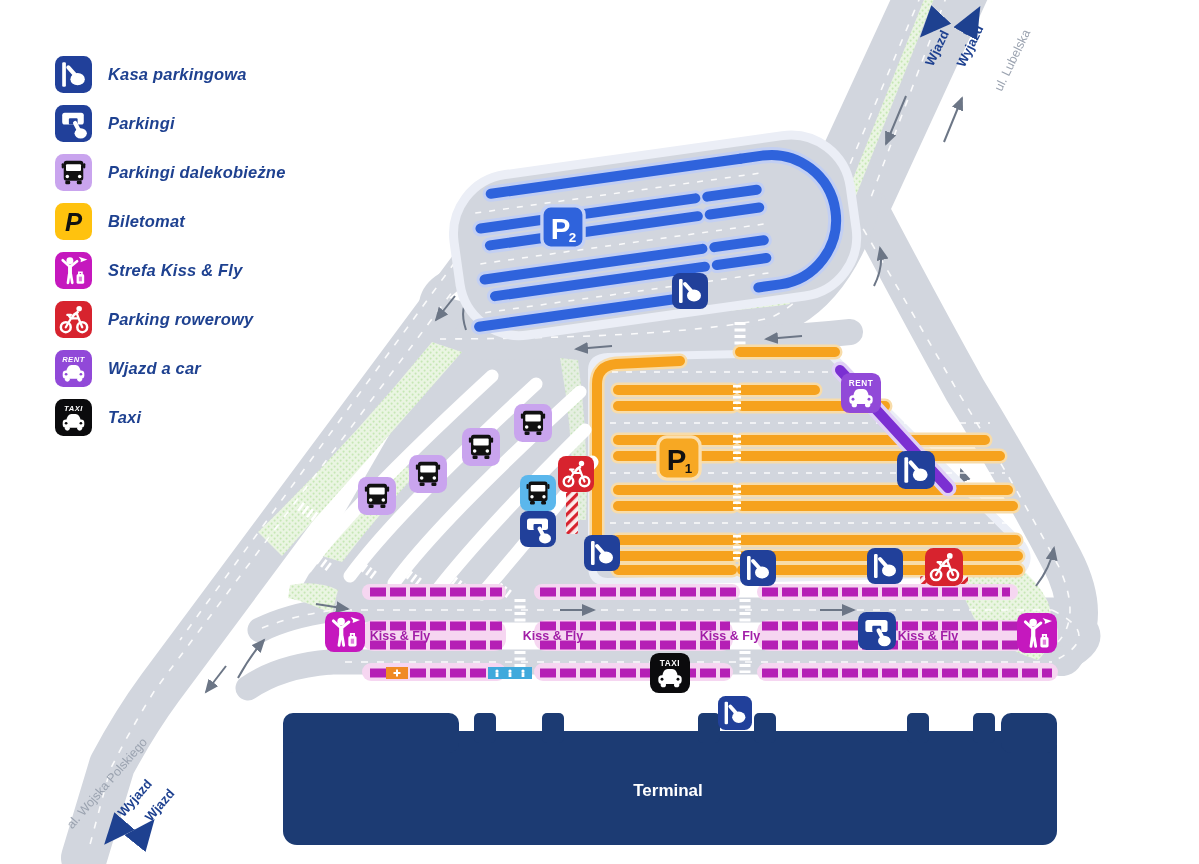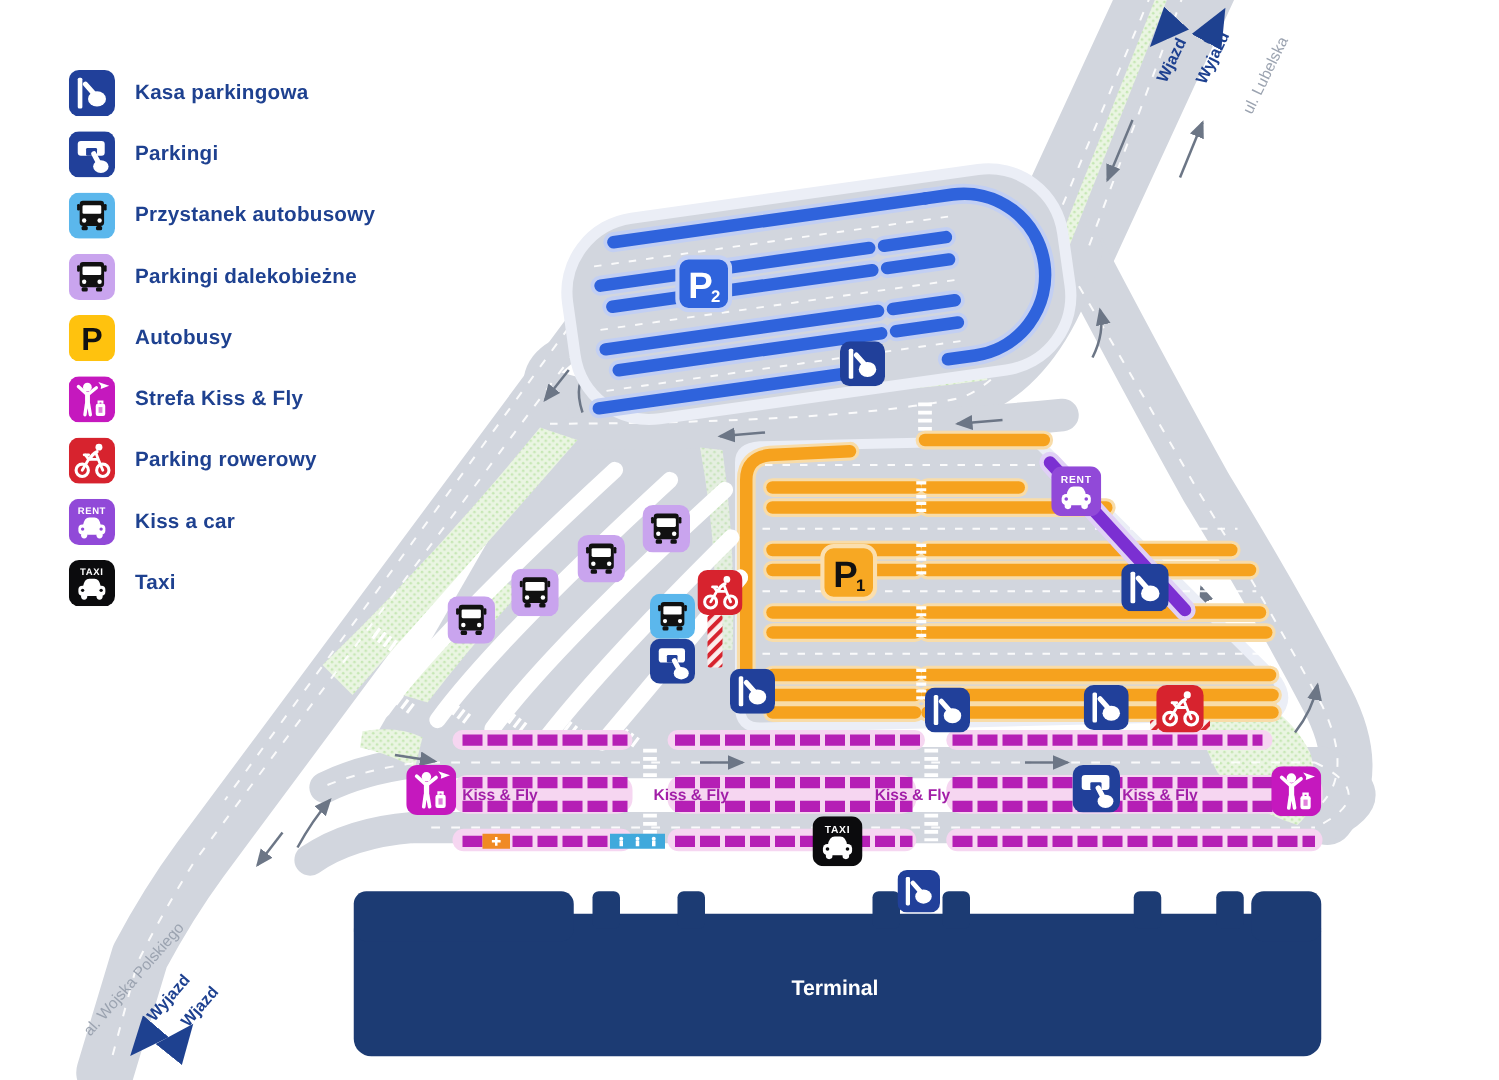--- a/index.html
+++ b/index.html
@@ -1,19 +1,19 @@
 <!DOCTYPE html>
 <html><head>
 <meta charset="utf-8">
 <style>
   html,body{margin:0;padding:0;background:#fff;}
   .stage{position:relative;width:1199px;height:864px;background:#ffffff;overflow:hidden;
          font-family:"Liberation Sans",sans-serif;}
   .map-svg{position:absolute;left:0;top:0;}
-  .legend{position:absolute;left:55px;top:56px;z-index:5;}
+  .legend{position:absolute;left:55px;top:56px;z-index:5;font-style:italic;}
   .lrow{display:flex;align-items:center;margin-bottom:12px;height:37px;}
   .licon{width:37px;height:37px;flex:0 0 37px;}
   .llabel{margin-left:16px;color:#1E4190;font-weight:bold;font-size:16.5px;letter-spacing:.2px;}
   svg text{font-family:"Liberation Sans",sans-serif;}
 </style>
 </head>
 <body>
 
 <div class="stage">
 
@@ -436,53 +436,47 @@
       <span class="llabel">Kasa parkingowa</span>
     </div>
     <div class="lrow">
       <svg class="licon" viewBox="0 0 36 36">
           <use href="#sym-biletomat"></use>
         </svg>
       <span class="llabel">Parkingi</span>
     </div>
     <div class="lrow">
       <svg class="licon" viewBox="0 0 36 36">
-          <use href="#sym-bus-city"></use>
-        </svg>
-      <span class="llabel">Przystanek autobusowy</span>
-    </div>
-    <div class="lrow">
-      <svg class="licon" viewBox="0 0 36 36">
           <use href="#sym-bus-coach"></use>
         </svg>
       <span class="llabel">Parkingi dalekobieżne</span>
     </div>
     <div class="lrow">
       <svg class="licon" viewBox="0 0 36 36">
           <use href="#sym-parking"></use>
         </svg>
-      <span class="llabel">Autobusy</span>
+      <span class="llabel">Biletomat</span>
     </div>
     <div class="lrow">
       <svg class="licon" viewBox="0 0 36 36">
           <use href="#sym-kissfly"></use>
         </svg>
       <span class="llabel">Strefa Kiss &amp; Fly</span>
     </div>
     <div class="lrow">
       <svg class="licon" viewBox="0 0 36 36">
           <use href="#sym-bike"></use>
         </svg>
       <span class="llabel">Parking rowerowy</span>
     </div>
     <div class="lrow">
       <svg class="licon" viewBox="0 0 36 36">
           <use href="#sym-rent"></use>
         </svg>
-      <span class="llabel">Kiss a car</span>
+      <span class="llabel">Wjazd a car</span>
     </div>
     <div class="lrow">
       <svg class="licon" viewBox="0 0 36 36">
           <use href="#sym-taxi"></use>
         </svg>
       <span class="llabel">Taxi</span>
     </div>
   </div>
 </div>
 

